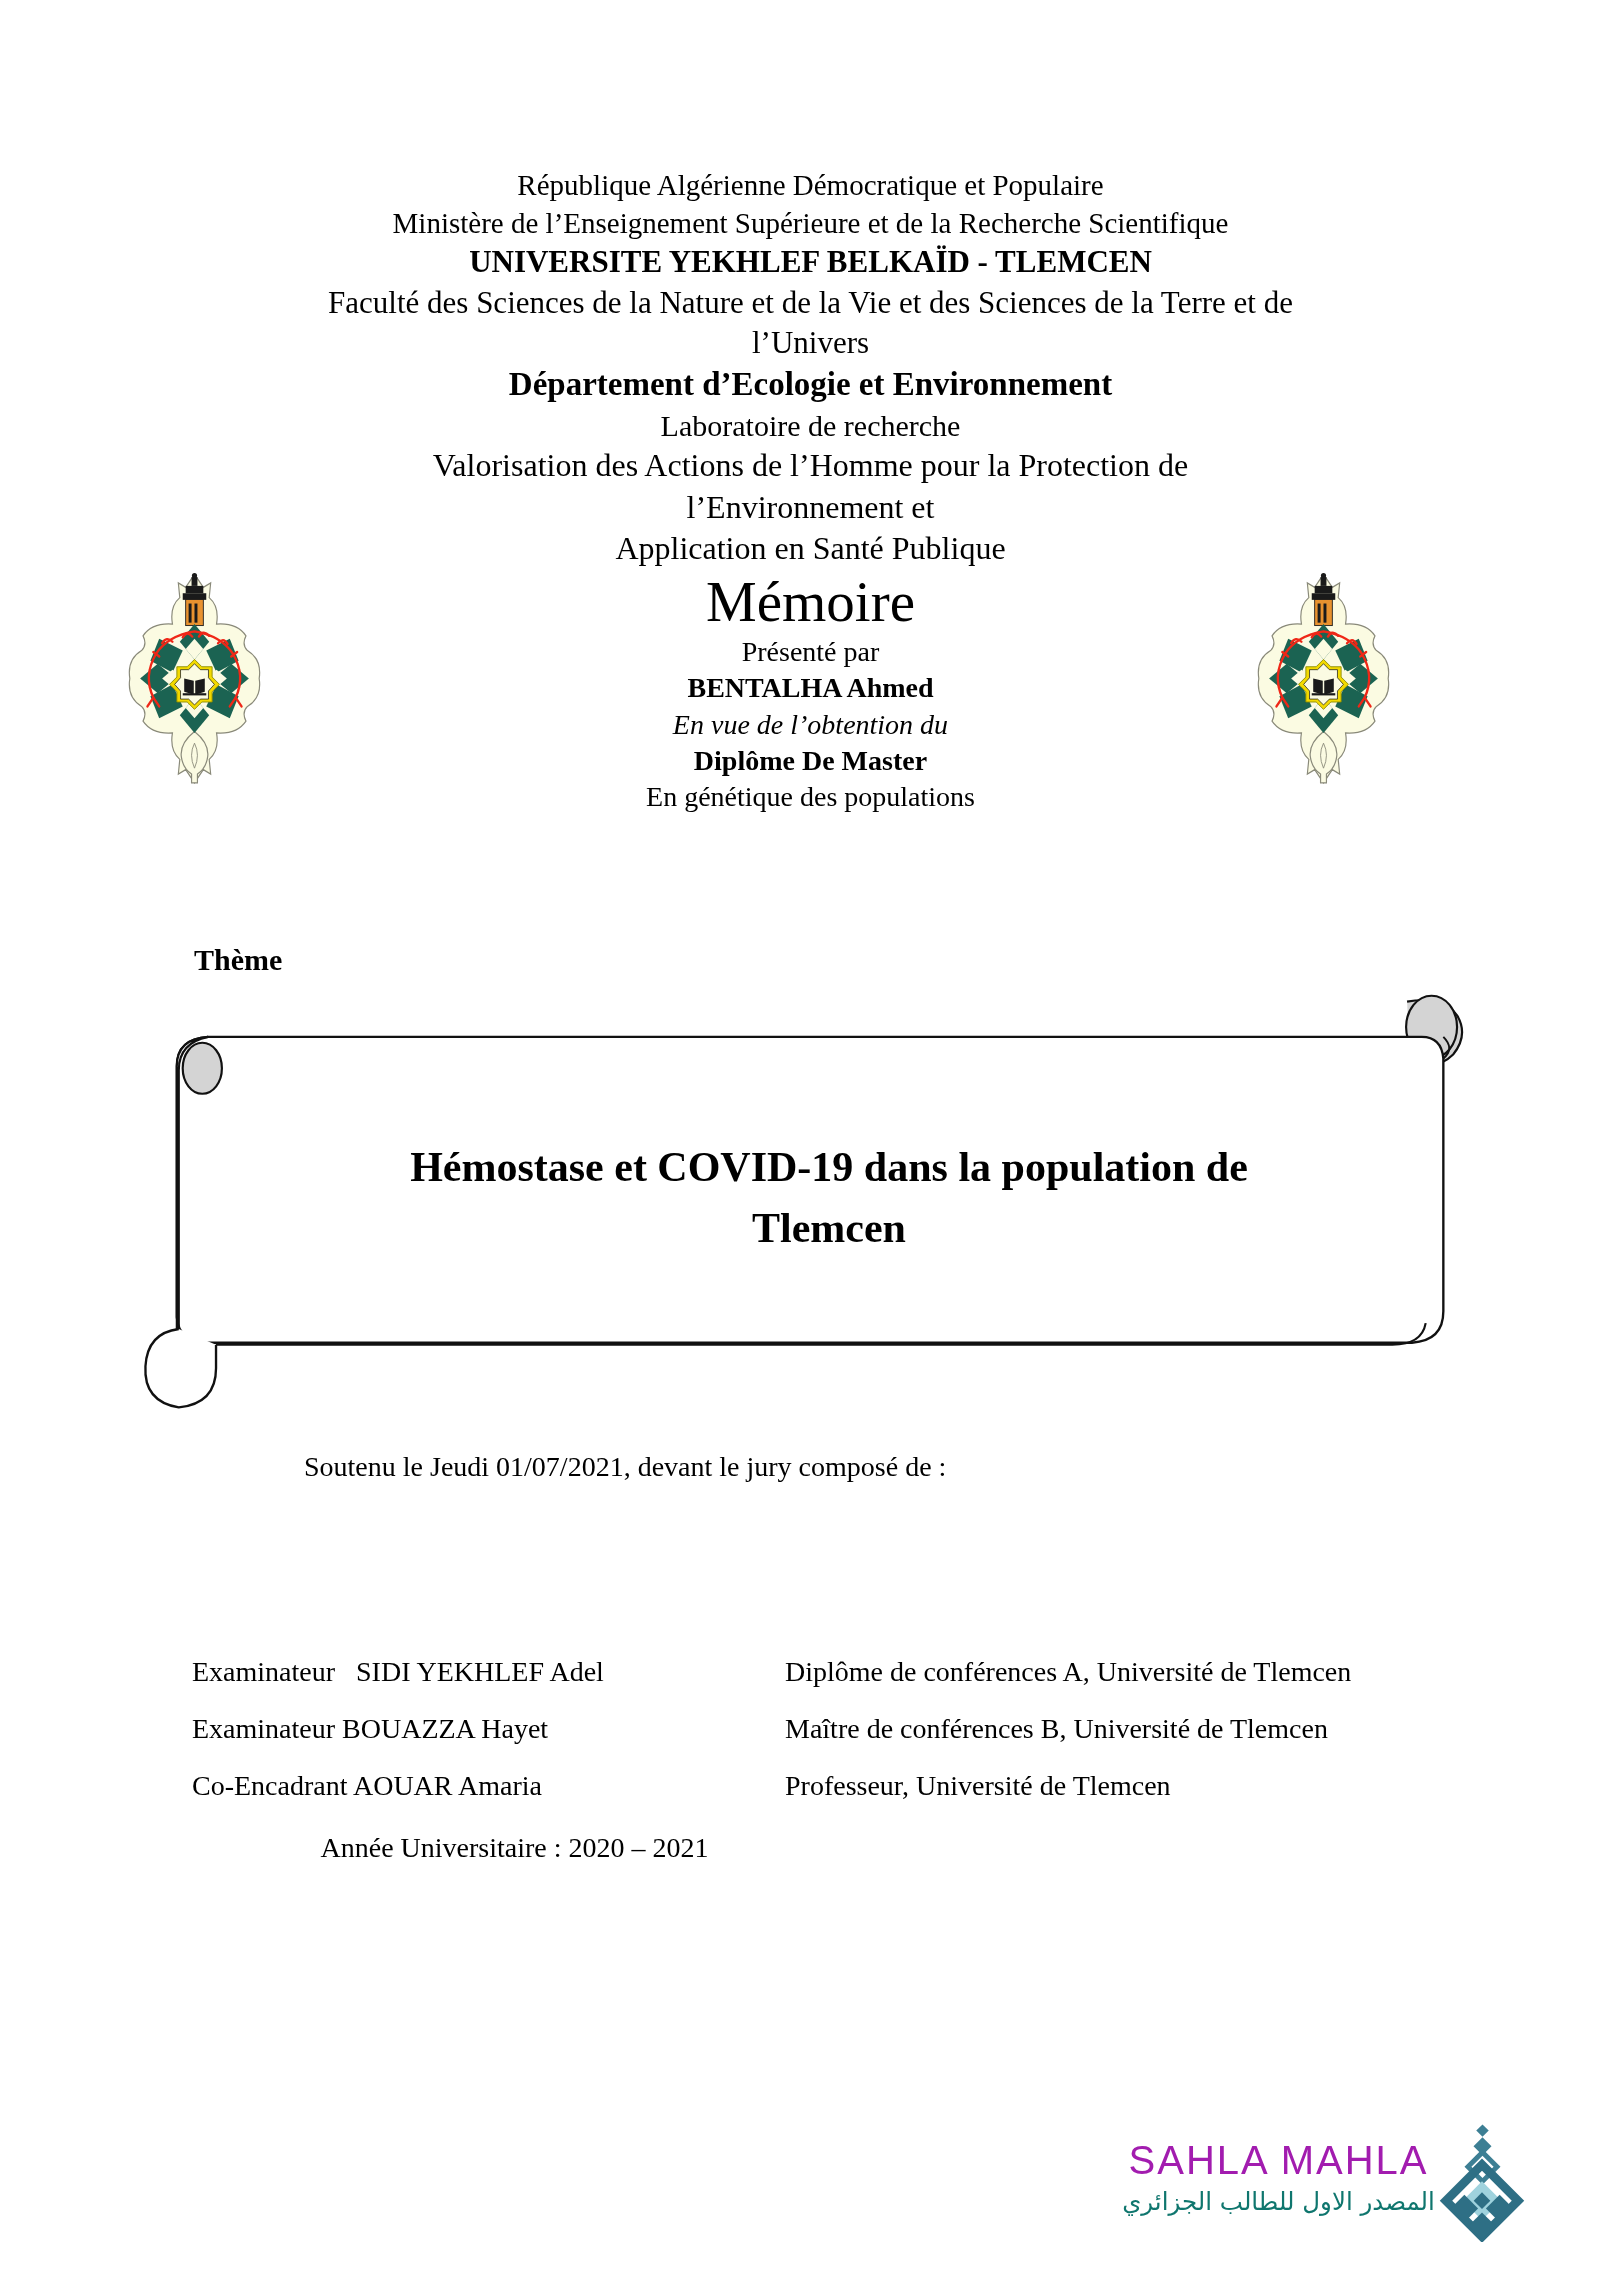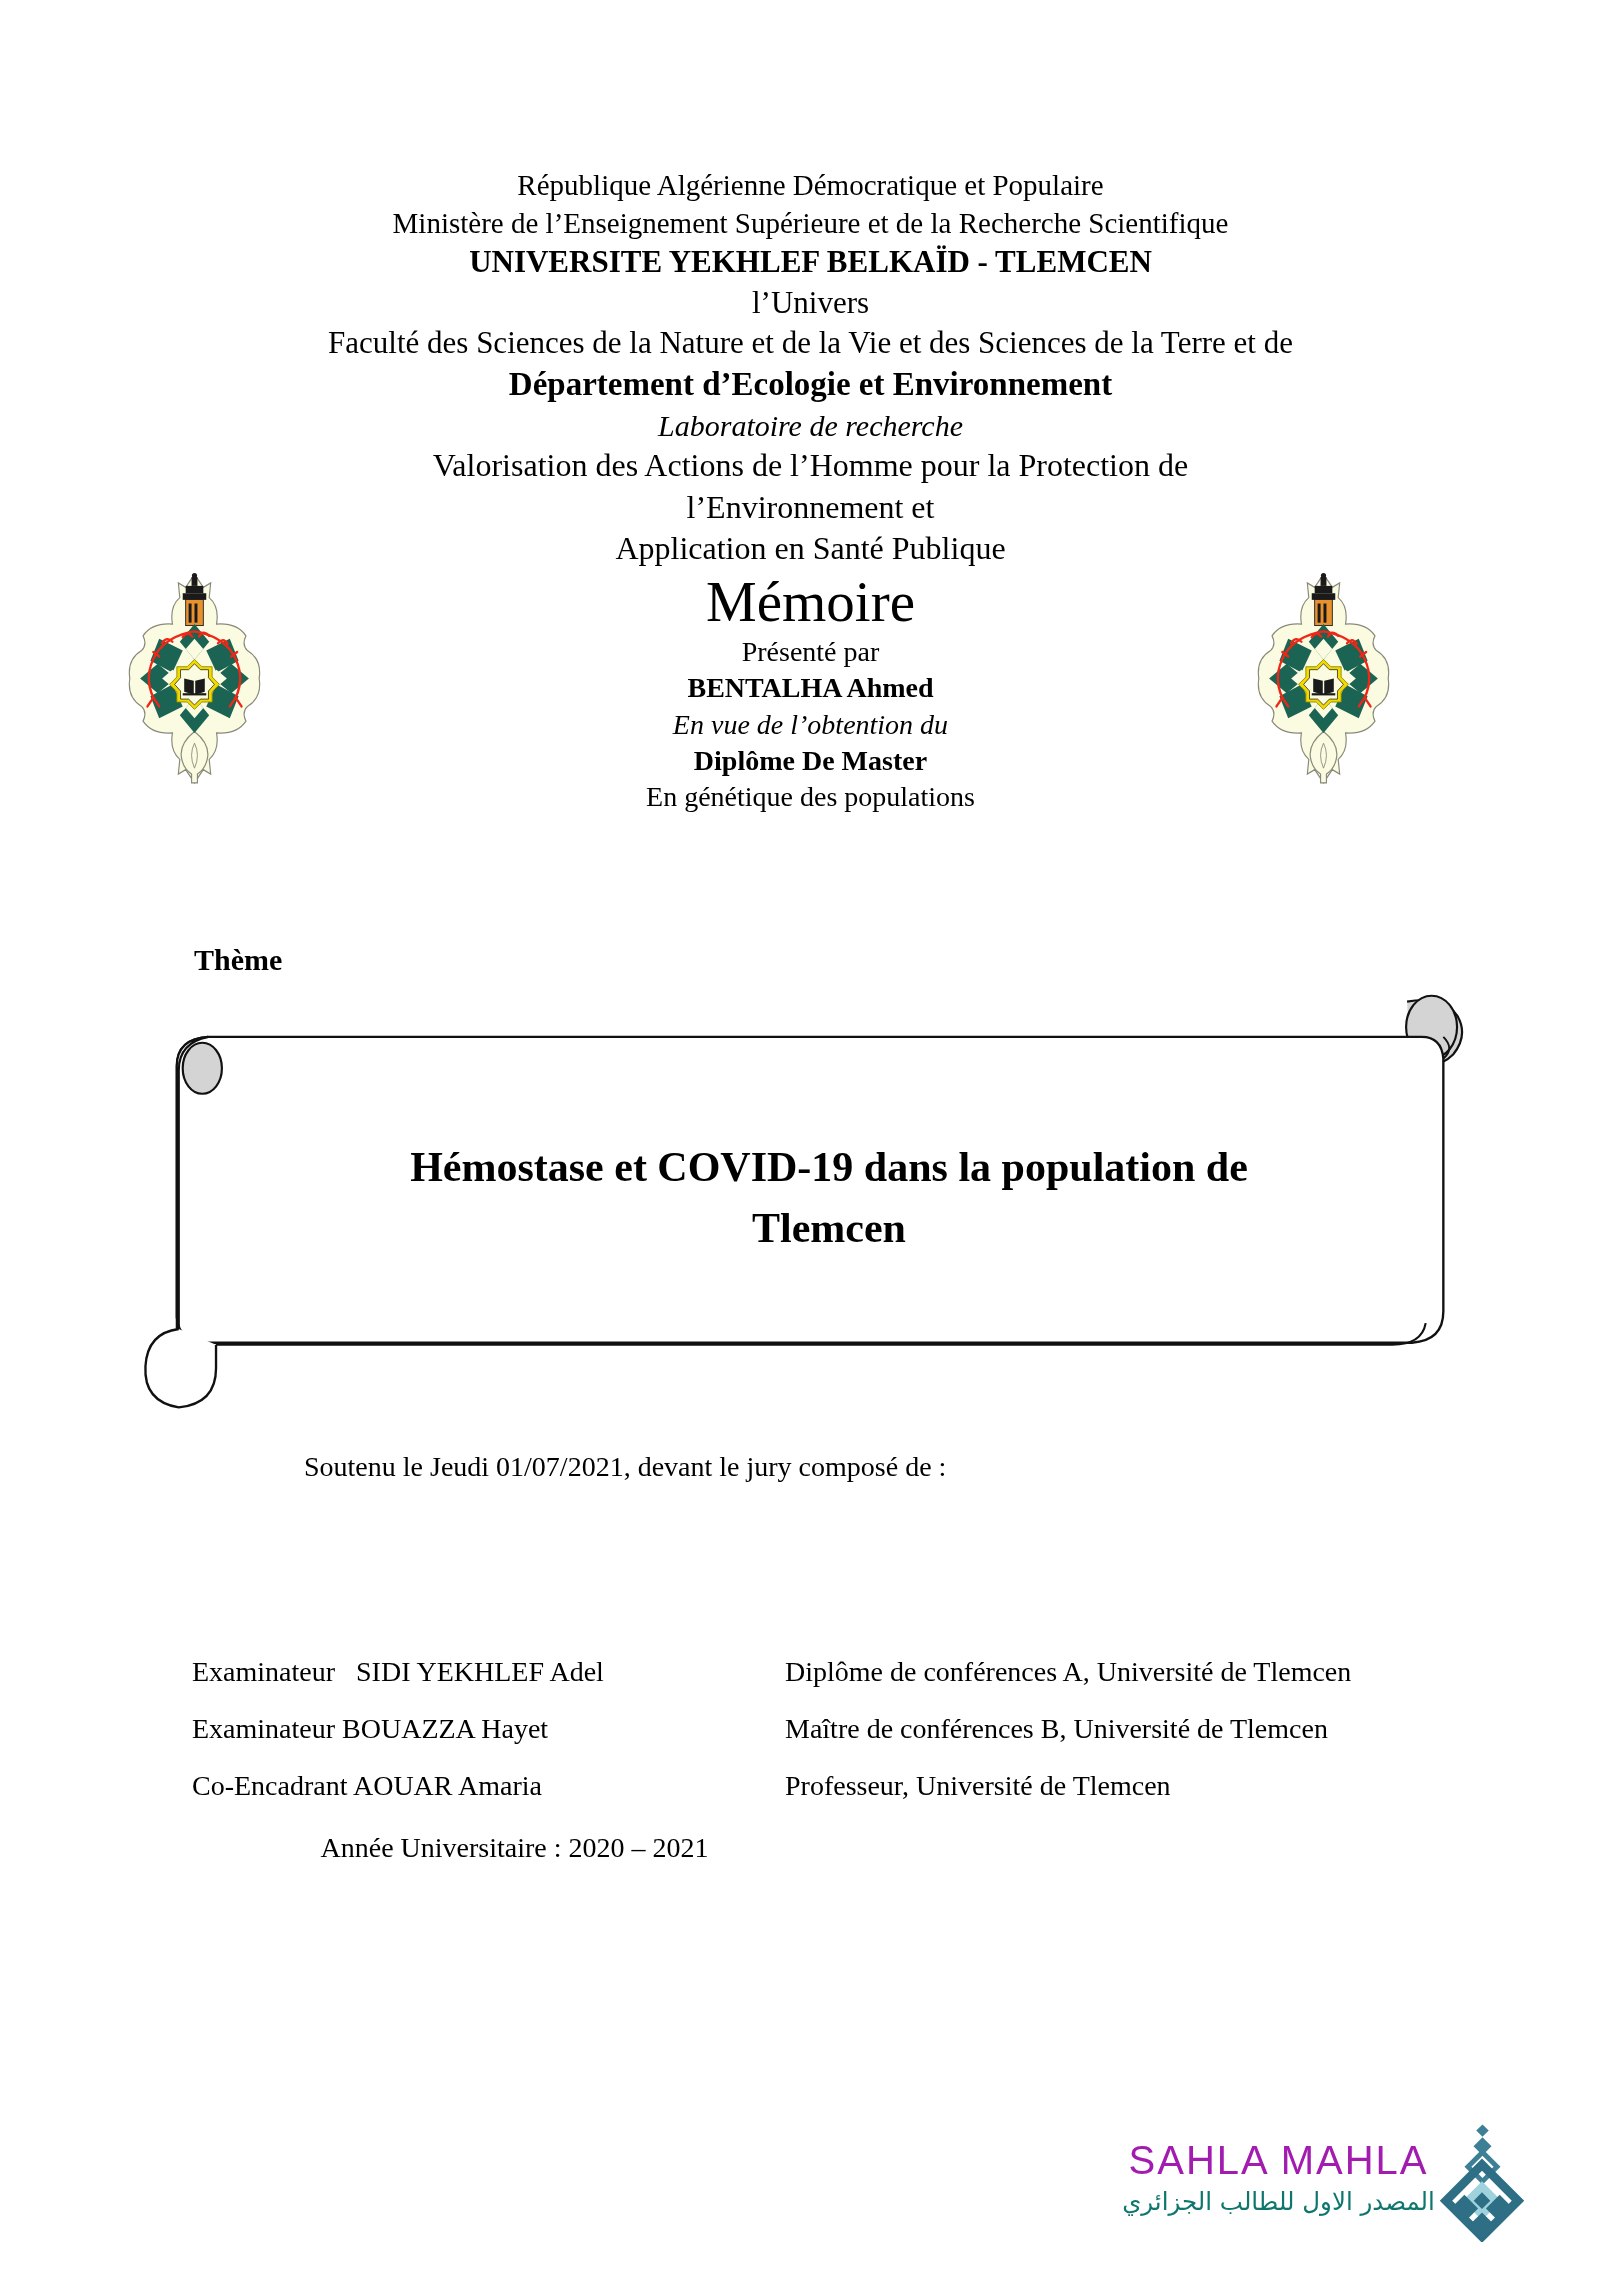--- a/index.html
+++ b/index.html
@@ -14,21 +14,21 @@
   .page{position:relative;width:1621px;height:2293px;}
 
   
   .header{
     position:absolute;left:203px;top:167px;width:1215px;
     text-align:center;line-height:1.30;
   }
   .h-line{font-size:29px;}
   .h-bold{font-size:31px;font-weight:bold;}
   .h-big-bold{font-size:33px;font-weight:bold;}
-  .h-ital{font-size:30px;font-style:italic;}
+  .h-ital{font-size:30px;}
   .memoire{font-size:57px;line-height:1.12;margin-top:0;}
   .h-sm{font-size:28px;}
   .h-sm-b{font-size:28px;font-weight:bold;}
   .h-sm-i{font-size:28px;font-style:italic;}
 
   
   .emblem{position:absolute;width:147px;height:221px;}
   .emblem.left{left:121px;top:568px;}
   .emblem.right{left:1250px;top:568px;}
 
@@ -81,22 +81,22 @@
 </style>
 </head>
 <body>
 
 <div class="page">
 
   <div class="header">
     <div class="h-line">République Algérienne Démocratique et Populaire</div>
     <div class="h-line">Ministère de l’Enseignement Supérieure et de la Recherche Scientifique</div>
     <div class="h-bold">UNIVERSITE YEKHLEF BELKAÏD - TLEMCEN</div>
+    <div class="h-big-bold" style="font-weight:normal;font-size:31px;">Faculté des Sciences de la Nature et de la Vie et des Sciences de la Terre et de</div>
     <div class="h-big-bold" style="font-weight:normal;font-size:31px;">l’Univers</div>
-    <div class="h-big-bold" style="font-weight:normal;font-size:31px;">Faculté des Sciences de la Nature et de la Vie et des Sciences de la Terre et de</div>
     <div class="h-big-bold">Département d’Ecologie et Environnement</div>
     <div class="h-ital">Laboratoire de recherche</div>
     <div class="h-big-bold" style="font-weight:normal;font-size:32px;">Valorisation des Actions de l’Homme pour la Protection de</div>
     <div class="h-big-bold" style="font-weight:normal;font-size:32px;">l’Environnement et</div>
     <div class="h-big-bold" style="font-weight:normal;font-size:32px;">Application en Santé Publique</div>
     <div class="memoire">Mémoire</div>
     <div class="h-sm">Présenté par</div>
     <div class="h-sm-b">BENTALHA Ahmed</div>
     <div class="h-sm-i">En vue de l’obtention du</div>
     <div class="h-sm-b">Diplôme De Master</div>

